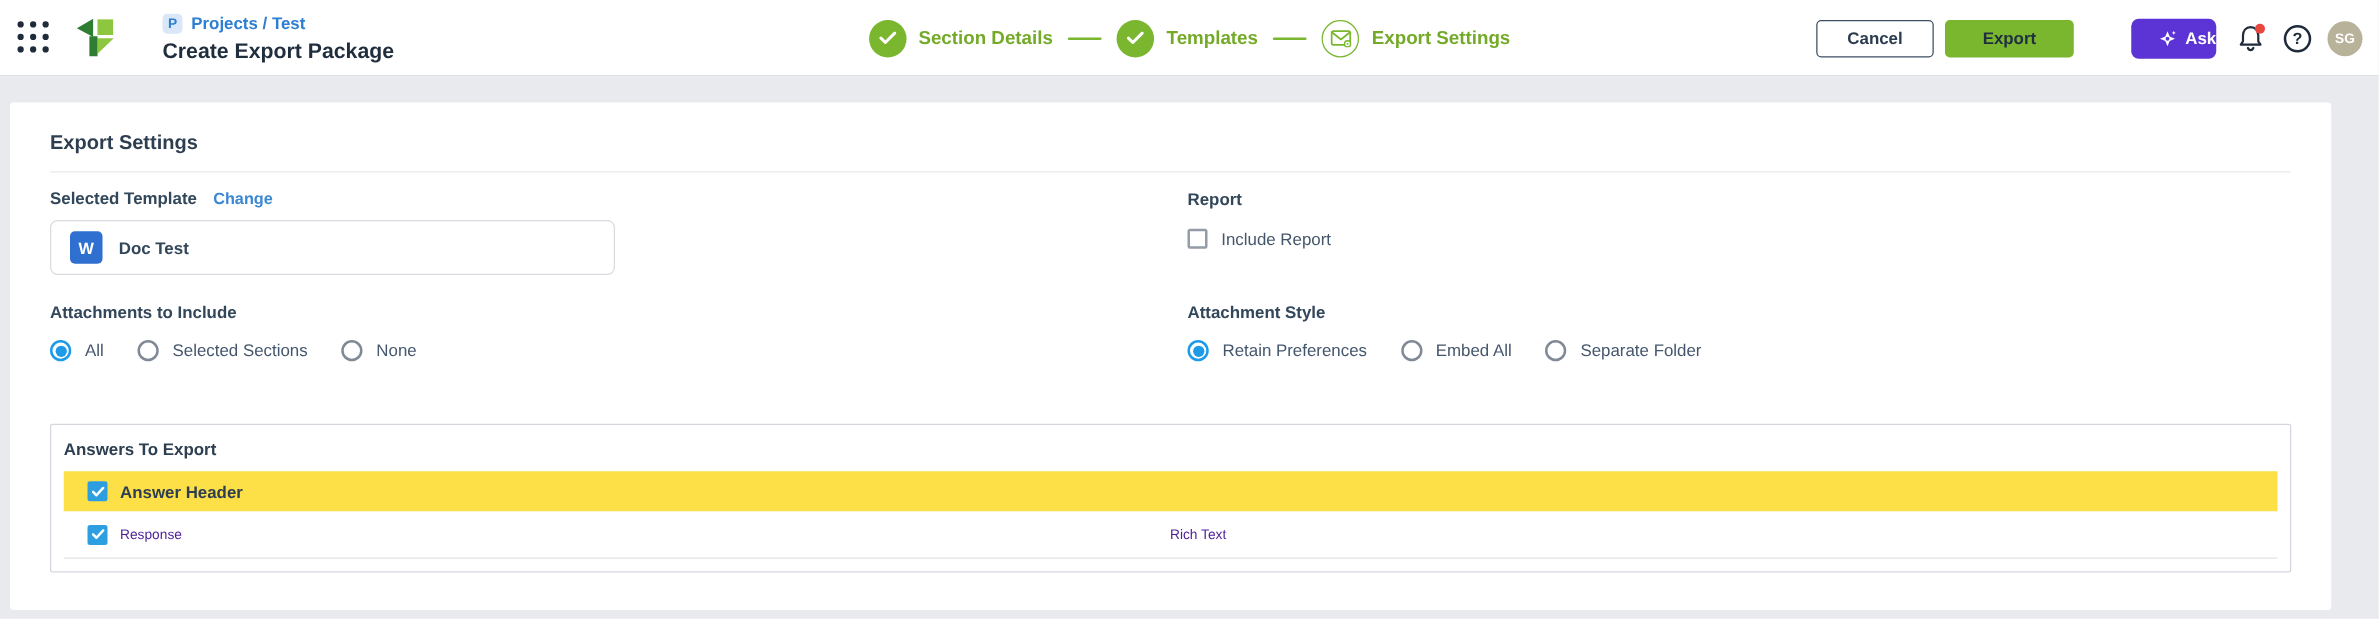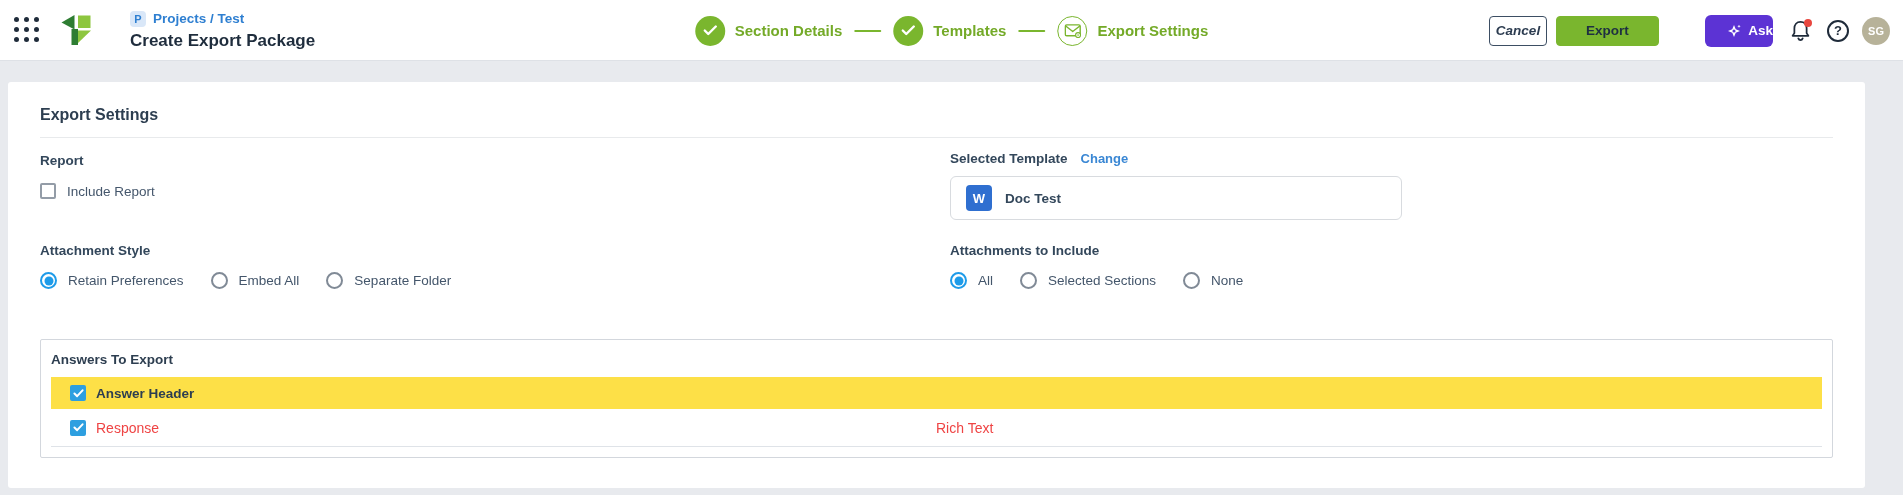--- a/index.html
+++ b/index.html
@@ -49,21 +49,21 @@
   .step-label { font-size:15px; font-weight:bold; color:#74aa28; white-space:nowrap; }
   .step-line { width:27px; height:2px; background:#7ab62e; border-radius:1px; }
 
   
   .actions { position:absolute; right:13px; top:0; height:61px; display:flex; align-items:center; }
   .btn {
     height:30px; border-radius:4px; font-size:13.5px; font-weight:600;
     display:flex; align-items:center; justify-content:center; cursor:pointer;
     font-family:inherit;
   }
-  .btn-cancel { width:58px; background:#ffffff; border:1px solid #3d4e63; color:#2c3c50;font-style:italic; }
+  .btn-cancel { width:94px; background:#ffffff; border:1px solid #3d4e63; color:#2c3c50; }
   .btn-export { width:103px; background:#7ab62e; border:1px solid #7ab62e; color:#1e2f42; margin-left:9px; }
   .btn-ask {
     margin-left:46px; height:32px; width:68px; border:none; border-radius:6px;
     background:#5c33d4; color:#ffffff; gap:6px; font-size:13.5px; font-weight:600;
     display:flex; align-items:center; justify-content:flex-end; cursor:pointer; font-family:inherit;
   }
   .bell-wrap { margin-left:17px; position:relative; width:22px; height:24px; cursor:pointer; }
   .bell-dot { position:absolute; top:0; right:0; width:8px; height:8px; border-radius:50%; background:#e8473f; }
   .help-icon {
     margin-left:15px; width:22px; height:22px; border-radius:50%;
@@ -122,21 +122,21 @@
     padding:9px 10px 10px; background:#ffffff;
   }
   .answers-title { font-size:13.5px; font-weight:bold; color:#2d3e50; padding-top:3px; }
   .answers-table { margin-top:10px; }
   .t-row { display:grid; grid-template-columns:885px 1fr; align-items:center; }
   .t-head { background:#fde047; height:32px; }
   .t-body { height:38px; border-bottom:1px solid #dfe3e8; cursor:pointer; }
   .t-cell { display:flex; align-items:center; gap:10px; }
   .t-cell.first { padding-left:19px; }
   .t-head .cell-text { font-size:13.5px; font-weight:bold; color:#2d3e50; }
-  .t-body .cell-text { font-size:14px; color:#ef4444; }
+  .t-body .cell-text { font-size:11px; color:#4c1d95; }
 </style>
 </head>
 <body>
 
 <header class="topbar">
 
   <div class="grid-icon">
     <span></span>
       <span></span>
       <span></span>
@@ -220,20 +220,51 @@
 
 <main class="card">
 
   <h1>Export Settings</h1>
   <div class="divider"></div>
 
   <div class="form-grid">
 
     <div>
       <div class="sec1">
+        <div class="label-row">
+          <span class="field-label">Selected Template</span>
+          <a class="link">Change</a>
+        </div>
+        <div class="template-box">
+          <span class="word-icon">W</span>
+          <span class="template-name">Doc Test</span>
+        </div>
+      </div>
+
+      <div>
+        <span class="field-label">Attachments to Include</span>
+        <div class="option-row">
+          <label class="option">
+            <span class="radio checked"></span>
+            <span class="option-label">All</span>
+          </label>
+          <label class="option">
+            <span class="radio"></span>
+            <span class="option-label">Selected Sections</span>
+          </label>
+          <label class="option">
+            <span class="radio"></span>
+            <span class="option-label">None</span>
+          </label>
+        </div>
+      </div>
+    </div>
+
+    <div>
+      <div class="sec1">
         <span class="field-label">Report</span>
         <label class="checkbox-row">
           <span class="checkbox"></span>
           <span class="option-label">Include Report</span>
         </label>
       </div>
 
       <div>
         <span class="field-label">Attachment Style</span>
         <div class="option-row">
@@ -241,51 +272,20 @@
             <span class="radio checked"></span>
             <span class="option-label">Retain Preferences</span>
           </label>
           <label class="option">
             <span class="radio"></span>
             <span class="option-label">Embed All</span>
           </label>
           <label class="option">
             <span class="radio"></span>
             <span class="option-label">Separate Folder</span>
-          </label>
-        </div>
-      </div>
-    </div>
-
-    <div>
-      <div class="sec1">
-        <div class="label-row">
-          <span class="field-label">Selected Template</span>
-          <a class="link">Change</a>
-        </div>
-        <div class="template-box">
-          <span class="word-icon">W</span>
-          <span class="template-name">Doc Test</span>
-        </div>
-      </div>
-
-      <div>
-        <span class="field-label">Attachments to Include</span>
-        <div class="option-row">
-          <label class="option">
-            <span class="radio checked"></span>
-            <span class="option-label">All</span>
-          </label>
-          <label class="option">
-            <span class="radio"></span>
-            <span class="option-label">Selected Sections</span>
-          </label>
-          <label class="option">
-            <span class="radio"></span>
-            <span class="option-label">None</span>
           </label>
         </div>
       </div>
     </div>
   </div>
 
   <section class="answers-panel">
     <div class="answers-title">Answers To Export</div>
 
     <div class="answers-table">

